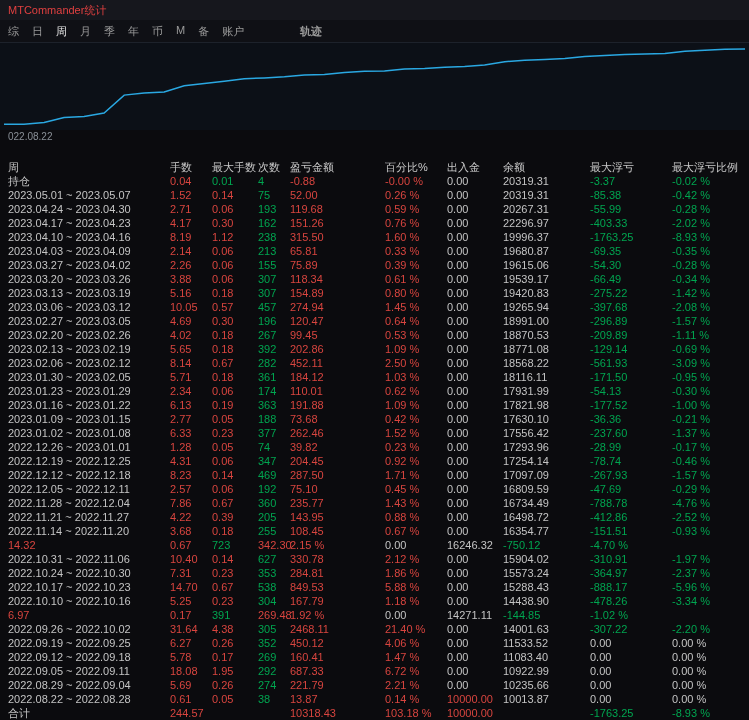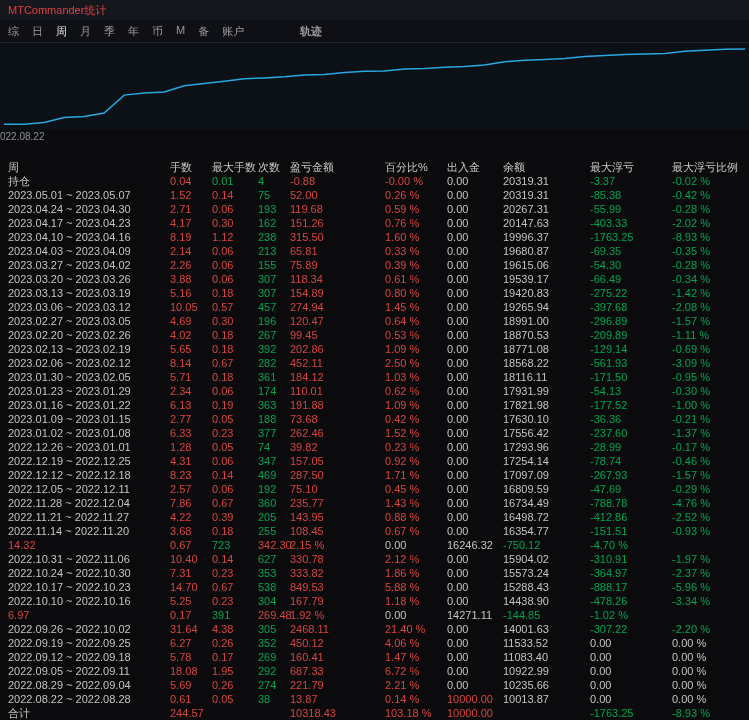--- a/index.html
+++ b/index.html
@@ -10,21 +10,21 @@
   .title { color:#e04040; font-size:11px; }
 
   .menubar { height:22px; background:#0f1015; display:flex; align-items:center; padding:0 8px; color:#9a9a9a; position:relative; }
   .menu-item { margin-right:13px; cursor:default; }
   .menu-item.active { color:#e8e8e8; }
   .menu-right { position:absolute; left:300px; color:#9a9a9a;font-weight:bold; }
 
   .chart-panel { height:88px; background:#0c1017; border-top:1px solid #1d222b; }
   .chart-panel svg { display:block; width:749px; height:87px; }
 
-  .chart-xlabel { height:16px; line-height:14px; color:#8a9097; font-size:10px; }
+  .chart-xlabel { height:16px; line-height:14px; color:#8a9097; font-size:10px; padding-left:8px; }
 
   .table { margin-top:14px; }
   .thead, .trow {
     display:grid;
     grid-template-columns:162px 42px 46px 32px 95px 62px 56px 87px 82px 1fr;
     padding-left:8px; height:14px; line-height:14px; white-space:nowrap;
   }
   .thead span { color:#c8c8c8; }
   .t-gray  { color:#c4c4c4; }
   .t-red   { color:#d8453f; }
@@ -114,21 +114,21 @@
           <span class="t-green">-0.28 %</span>
         </div>
         <div class="trow">
           <span class="t-gray">2023.04.17 ~ 2023.04.23</span>
           <span class="t-red">4.17</span>
           <span class="t-red">0.30</span>
           <span class="t-green">162</span>
           <span class="t-red">151.26</span>
           <span class="t-red">0.76 %</span>
           <span class="t-gray">0.00</span>
-          <span class="t-gray">20147.63</span>
+          <span class="t-gray">22296.97</span>
           <span class="t-green">-403.33</span>
           <span class="t-green">-2.02 %</span>
         </div>
         <div class="trow">
           <span class="t-gray">2023.04.10 ~ 2023.04.16</span>
           <span class="t-red">8.19</span>
           <span class="t-red">1.12</span>
           <span class="t-green">238</span>
           <span class="t-red">315.50</span>
           <span class="t-red">1.60 %</span>
@@ -315,21 +315,21 @@
           <span class="t-gray">0.00</span>
           <span class="t-gray">17293.96</span>
           <span class="t-green">-28.99</span>
           <span class="t-green">-0.17 %</span>
         </div>
         <div class="trow">
           <span class="t-gray">2022.12.19 ~ 2022.12.25</span>
           <span class="t-red">4.31</span>
           <span class="t-red">0.06</span>
           <span class="t-green">347</span>
-          <span class="t-red">157.05</span>
+          <span class="t-red">204.45</span>
           <span class="t-red">0.92 %</span>
           <span class="t-gray">0.00</span>
           <span class="t-gray">17254.14</span>
           <span class="t-green">-78.74</span>
           <span class="t-green">-0.46 %</span>
         </div>
         <div class="trow">
           <span class="t-gray">2022.12.12 ~ 2022.12.18</span>
           <span class="t-red">8.23</span>
           <span class="t-red">0.14</span>
@@ -410,21 +410,21 @@
           <span class="t-gray">0.00</span>
           <span class="t-gray">15904.02</span>
           <span class="t-green">-310.91</span>
           <span class="t-green">-1.97 %</span>
         </div>
         <div class="trow">
           <span class="t-gray">2022.10.24 ~ 2022.10.30</span>
           <span class="t-red">7.31</span>
           <span class="t-red">0.23</span>
           <span class="t-green">353</span>
-          <span class="t-red">333.82</span>
+          <span class="t-red">284.81</span>
           <span class="t-red">1.86 %</span>
           <span class="t-gray">0.00</span>
           <span class="t-gray">15573.24</span>
           <span class="t-green">-364.97</span>
           <span class="t-green">-2.37 %</span>
         </div>
         <div class="trow">
           <span class="t-gray">2022.10.17 ~ 2022.10.23</span>
           <span class="t-red">14.70</span>
           <span class="t-red">0.67</span>

